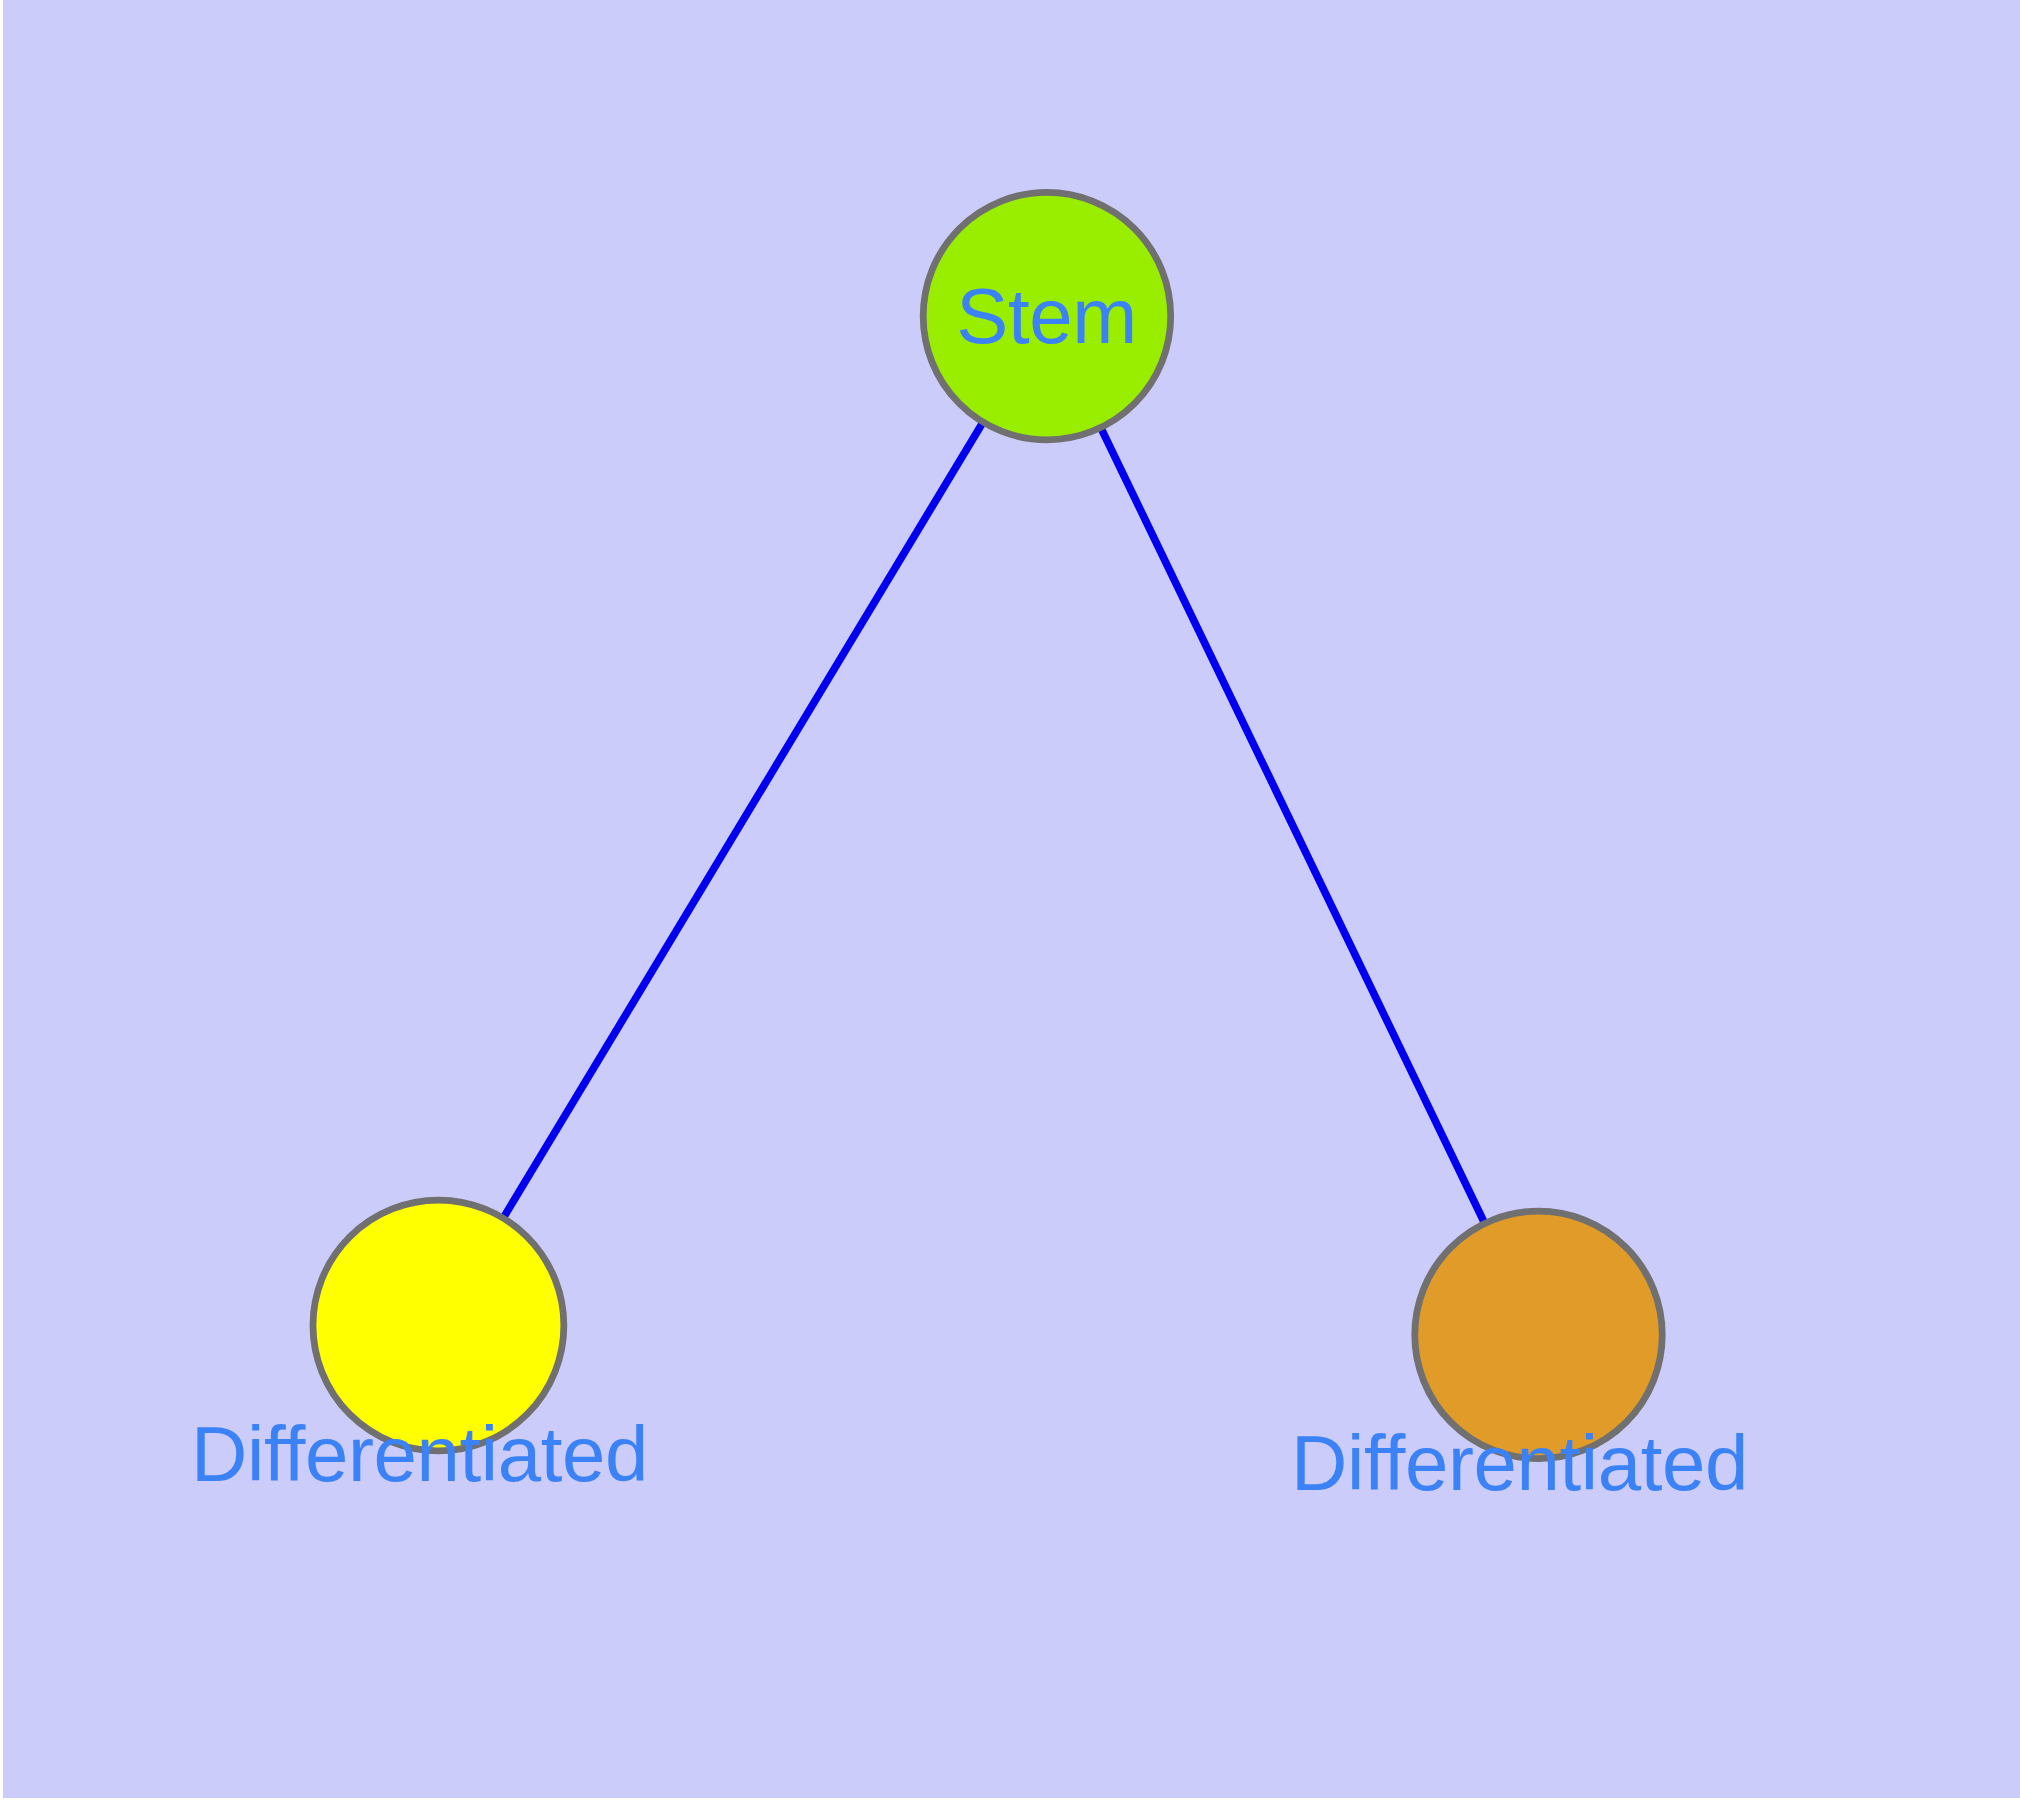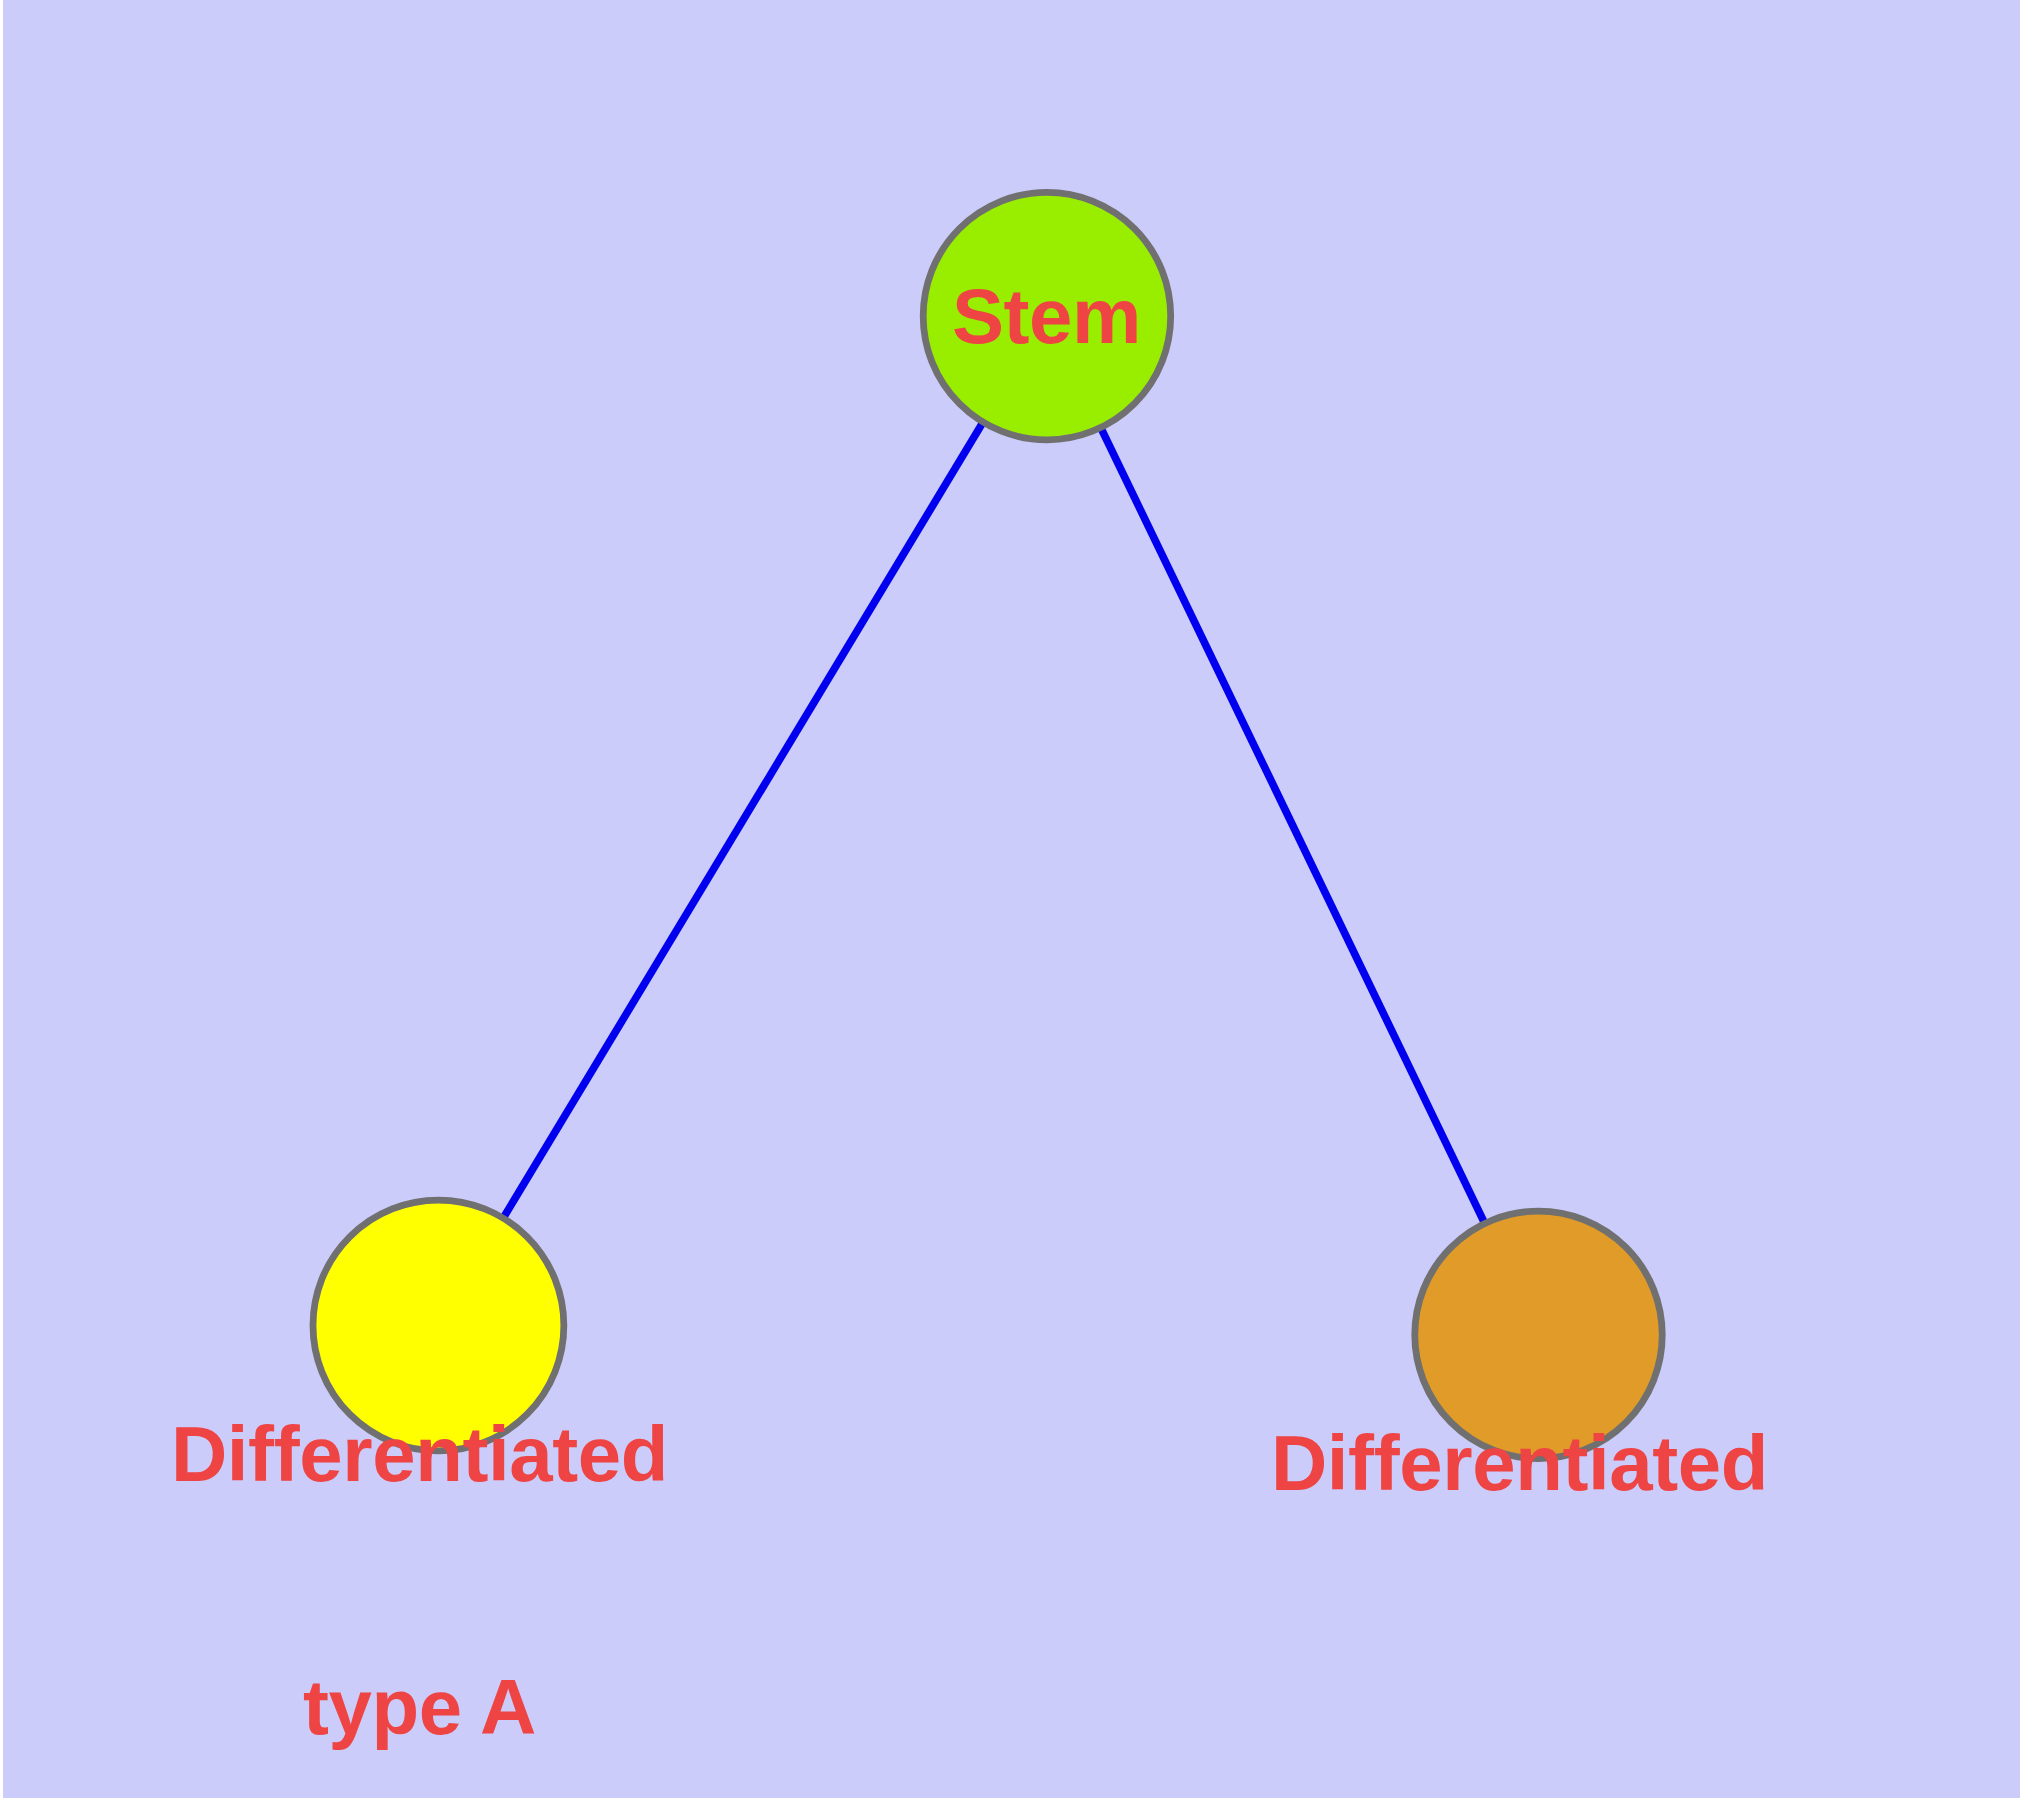--- a/index.html
+++ b/index.html
@@ -26,22 +26,22 @@
   #graph-svg {
     position: absolute;
     left: 0;
     top: 0;
     width: 2021px;
     height: 1812px;
   }
   .node-label {
     position: absolute;
     text-align: center;
-    font-weight: bold;
-    color: #ef4444;
+    font-weight: normal;
+    color: #3b82f6;
     line-height: 1.08;
     white-space: pre;
     pointer-events: none;
     letter-spacing: -0.4px;
   }
   #label-stem {
     font-size: 78px;
     left: 792px;
     top: 274px;
     width: 509px;
@@ -77,21 +77,20 @@
       <circle cx="517" cy="1564" r="148" fill="#ffff00" stroke="#707070" stroke-width="8"></circle>
       <circle cx="1815" cy="1575" r="146" fill="#e09b28" stroke="#707070" stroke-width="8"></circle>
       <circle cx="1235" cy="373" r="146" fill="#99ee00" stroke="#707070" stroke-width="8"></circle>
     </g>
   </svg>
 
   <div class="node-label" id="label-stem">Stem</div>
 
   <div class="node-label" id="label-diffA">
     <div>Differentiated</div>
-    <div>type A</div>
   </div>
 
   <div class="node-label" id="label-diffB">
     <div>Differentiated</div>
   </div>
 
 </div>
 
 
 </body></html>

